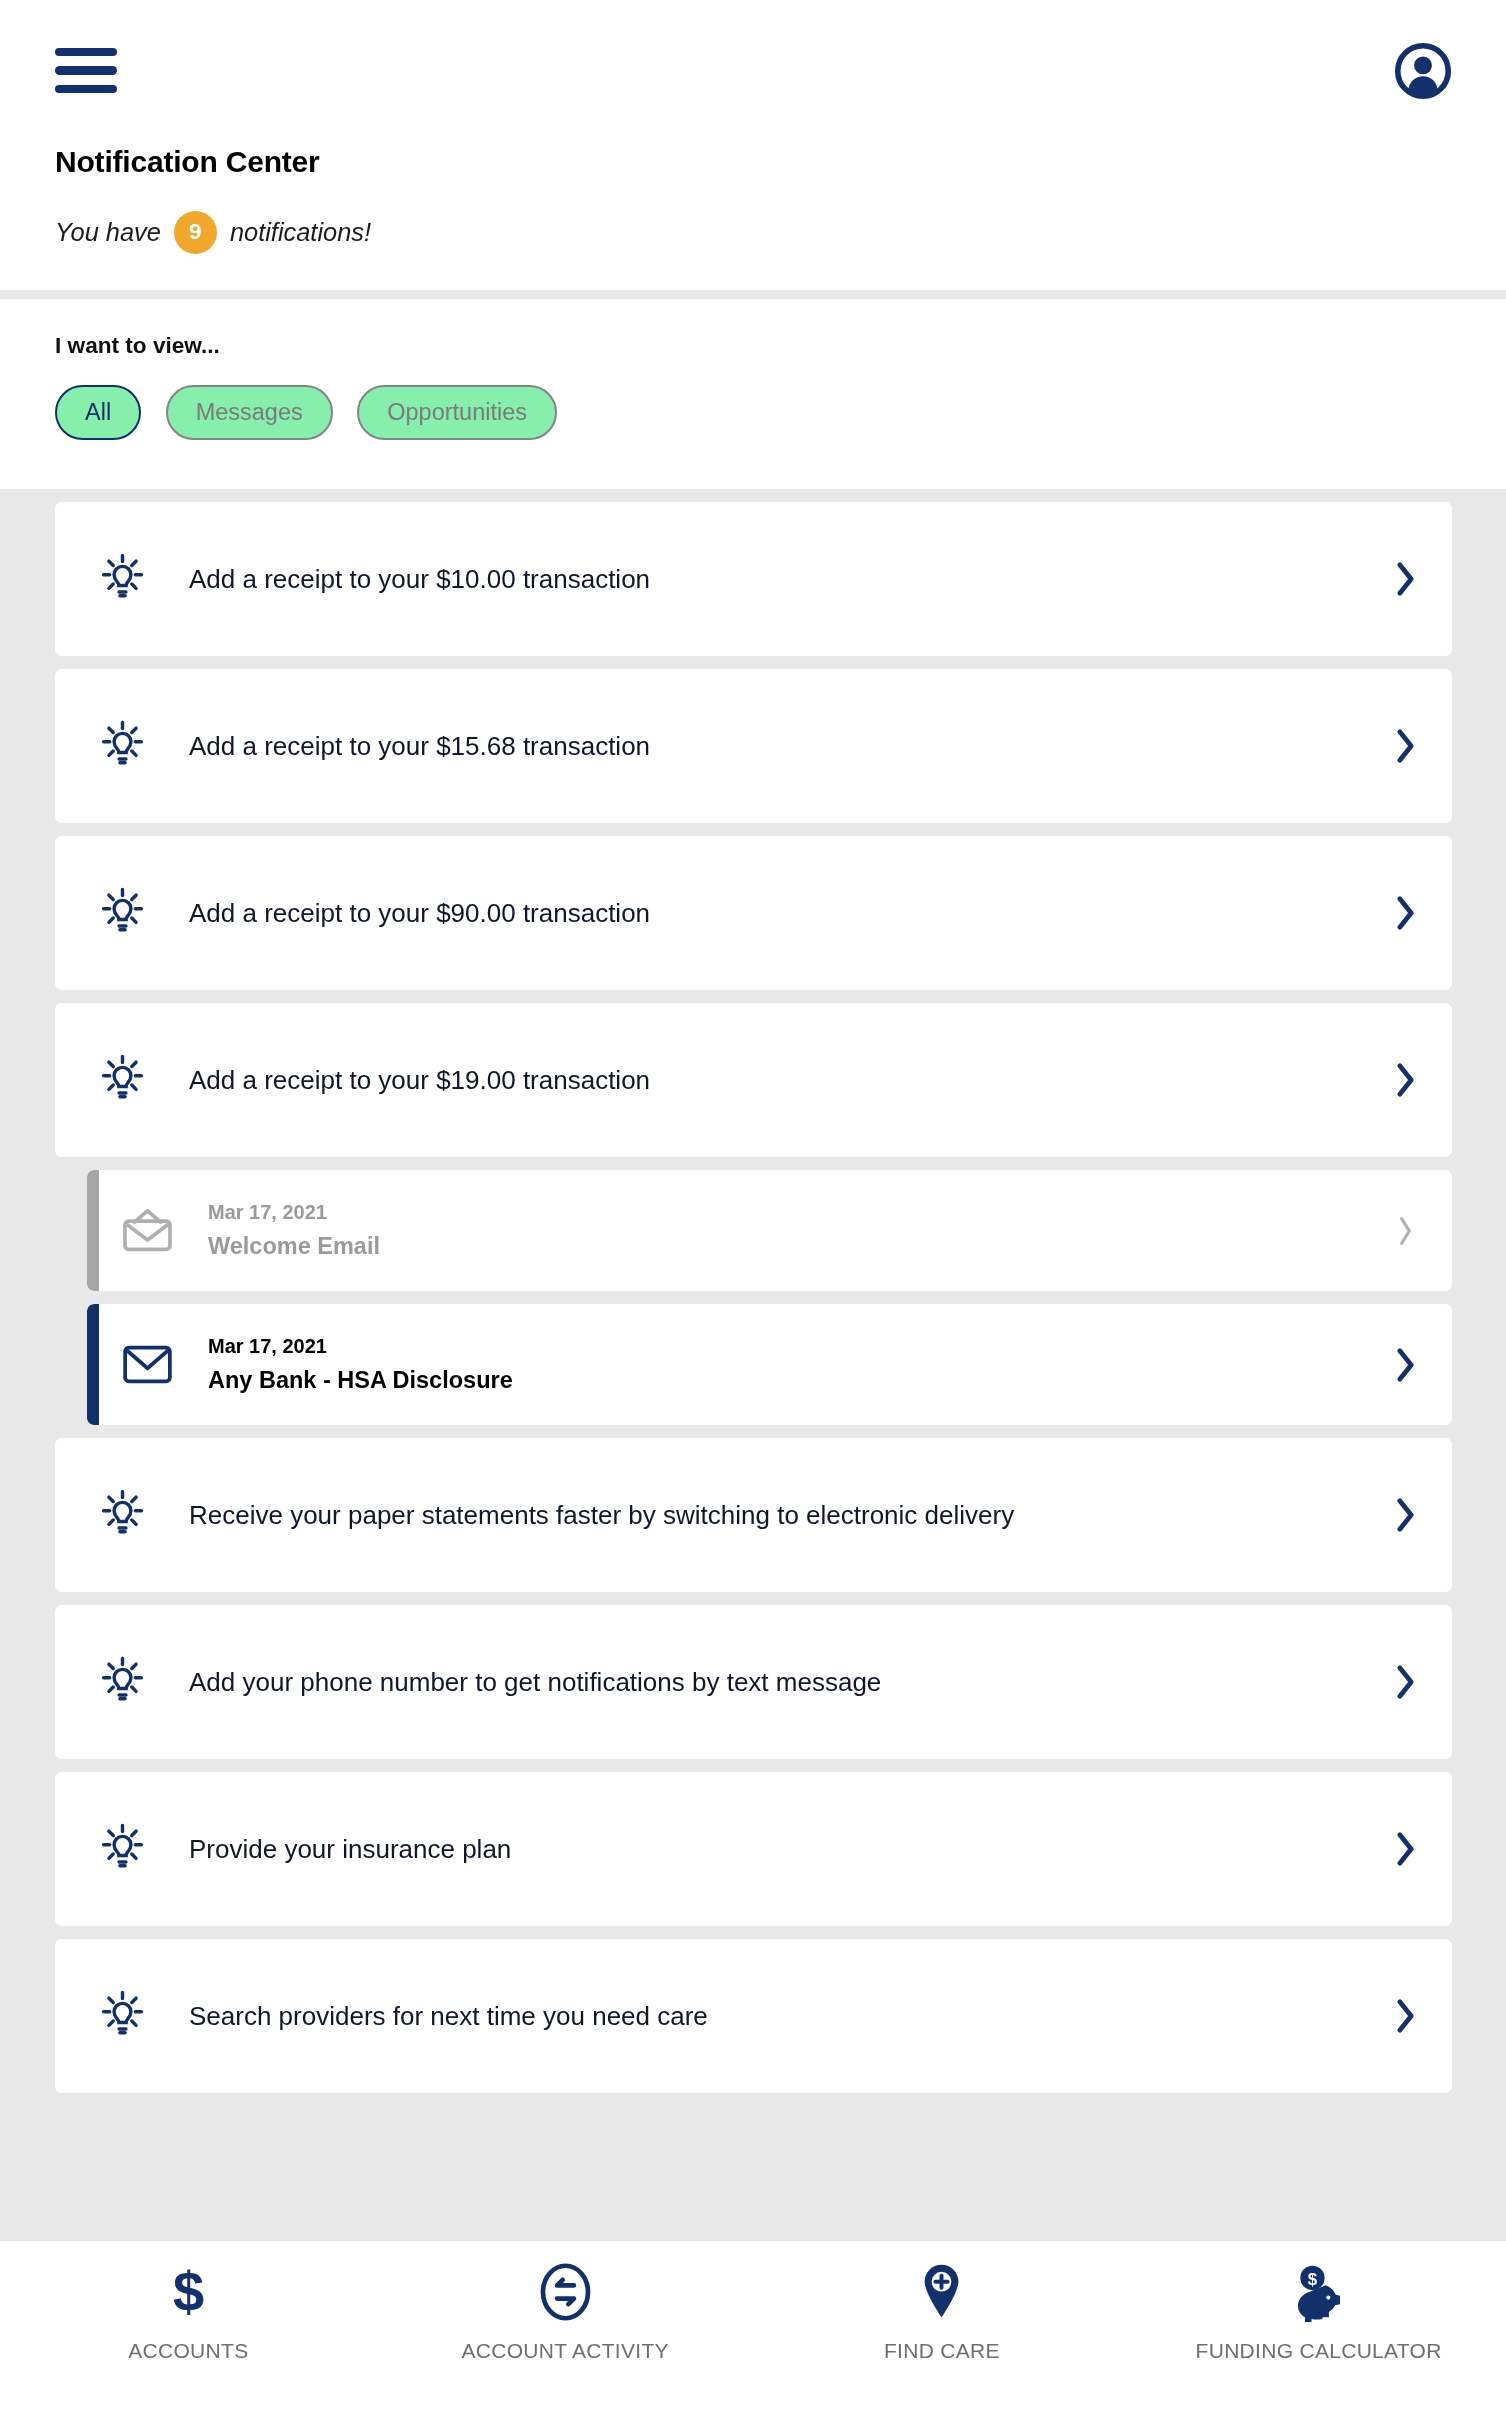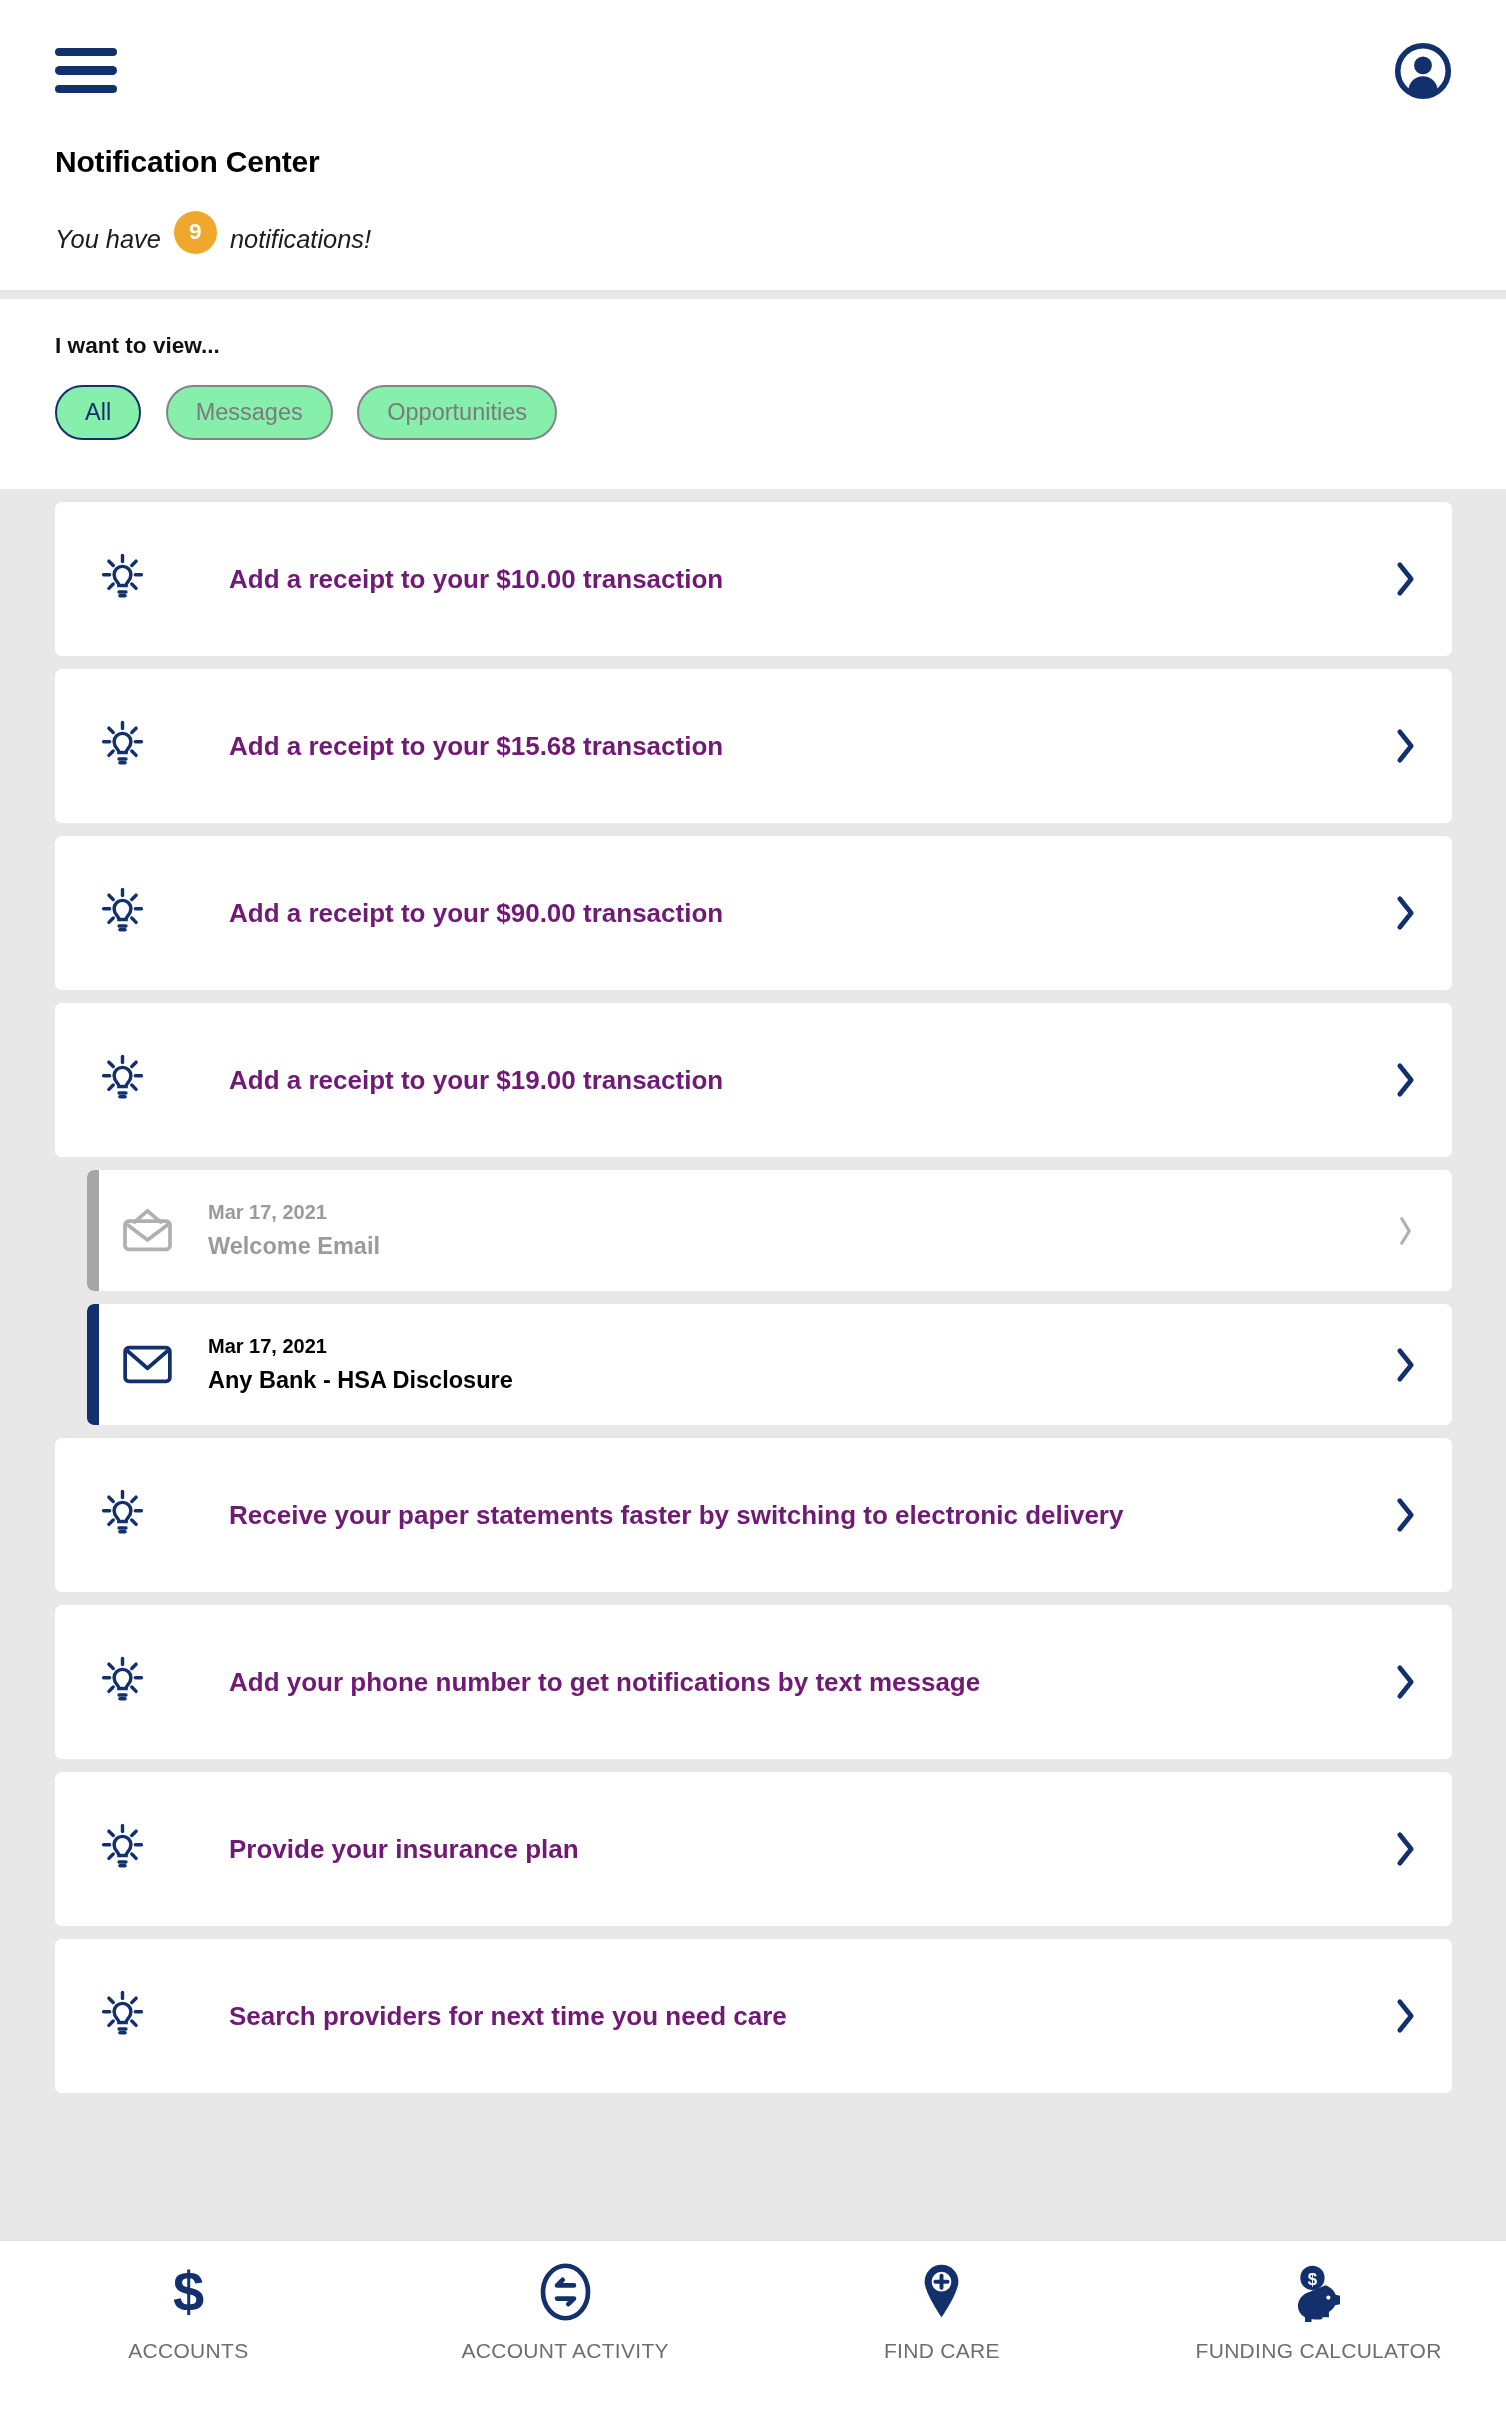--- a/index.html
+++ b/index.html
@@ -67,21 +67,21 @@
     font-weight: bold;
     color: #000000;
     letter-spacing: -0.2px;
     margin-top: 3.8px;
   }
 
   .sub-line {
     margin-top: 32px;
     margin-bottom: 36px;
     display: flex;
-    align-items: flex-end;
+    align-items: center;
     font-size: 25.4px;
     font-style: italic;
     color: #1b1b1b;
   }
   .sub-line .txt-pre { margin-right: 13px; }
   .sub-line .txt-post { margin-left: 13px; }
 
   .badge {
     width: 43px;
     height: 43px;
@@ -155,24 +155,23 @@
     width: 134px;
     flex: 0 0 134px;
     display: flex;
     align-items: center;
     justify-content: center;
   }
 
   .card .card-title {
     flex: 1 1 auto;
     font-size: 26px;
-    font-weight: bold;
-    color: #701a75;
+    font-weight: normal;
+    color: #0f172a;
     padding-right: 28px;
-    margin-left: 40px;
   }
 
   .card .chevron-slot {
     width: 94px;
     flex: 0 0 94px;
     display: flex;
     align-items: center;
     justify-content: center;
   }
 

